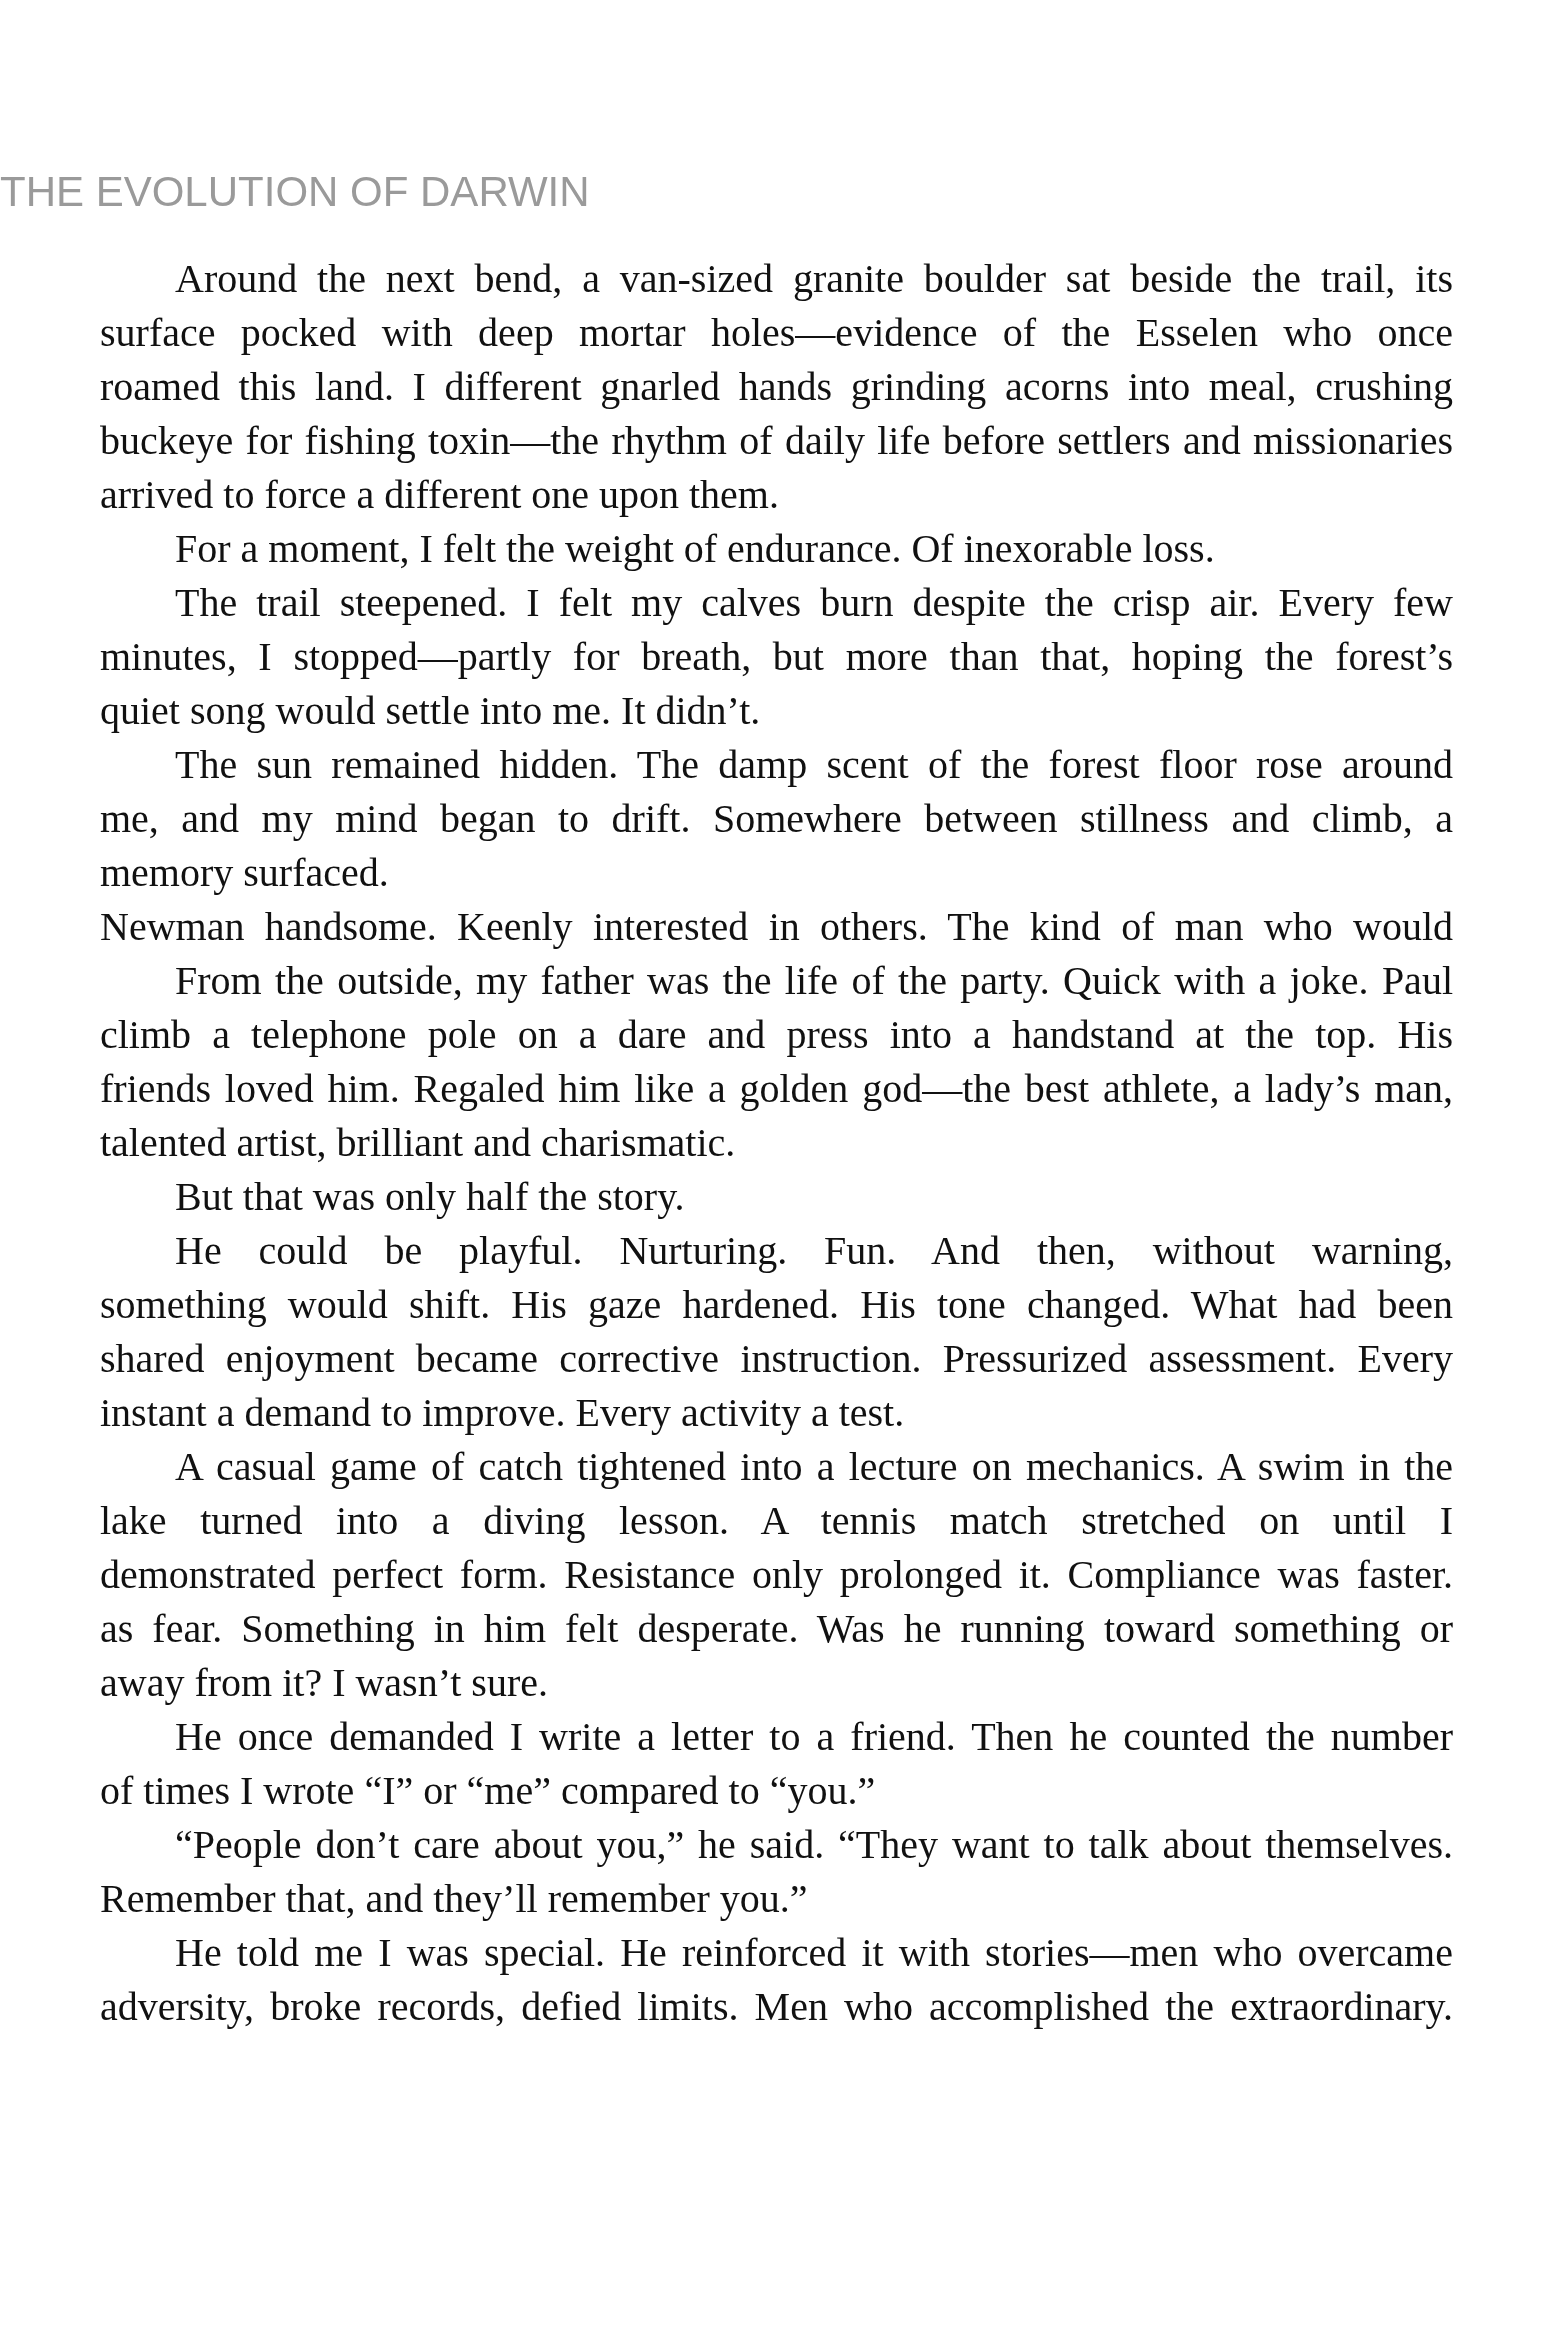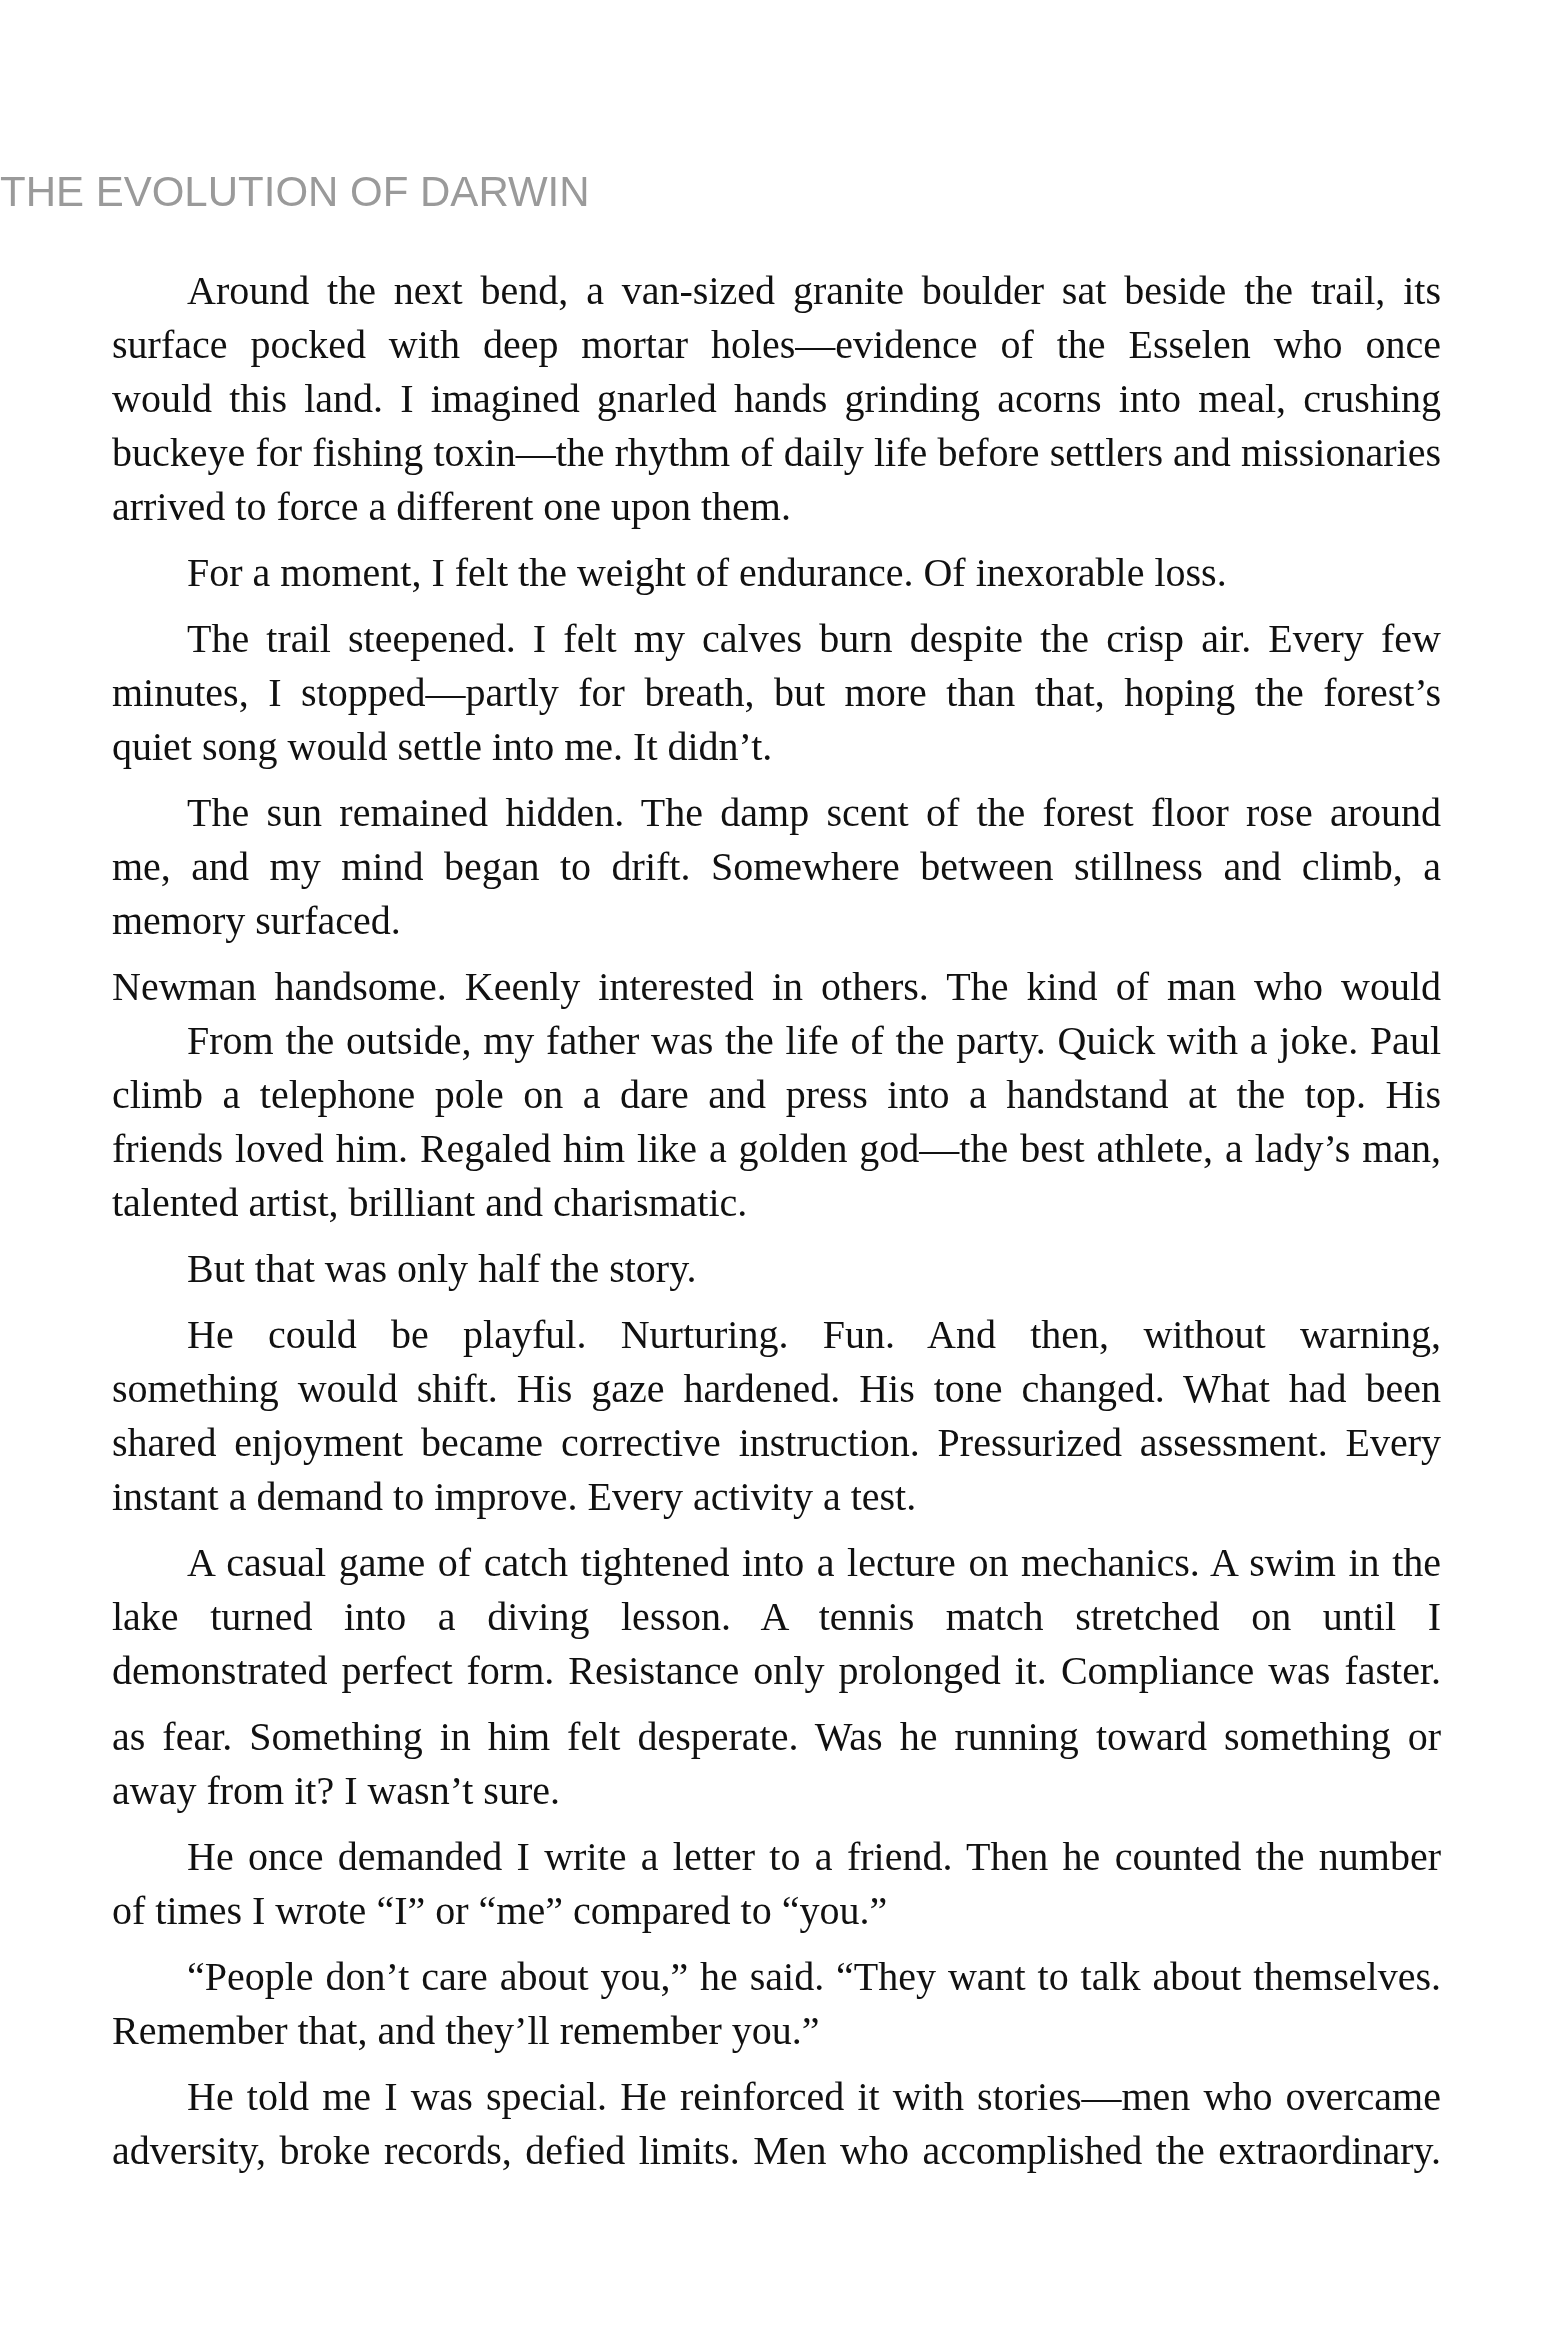--- a/index.html
+++ b/index.html
@@ -30,21 +30,21 @@
       position: absolute;
       top: 252px;
       left: 100px;
       width: 1353px;
       font-family: "Liberation Serif", serif;
       font-size: 40px;
       line-height: 54px;
       color: #111111;
     }
     .paragraph {
-      margin: 12px;
+      margin: 0;
     }
     .line {
       display: block;
       height: 54px;
       white-space: nowrap;
       text-align: justify;
       text-align-last: justify;
       overflow: visible;
     }
     .line.indent {
@@ -58,21 +58,21 @@
 </head>
 <body>
 
 <div class="running-header">THE EVOLUTION OF DARWIN</div>
 
 <div class="body-text">
 
   <p class="paragraph">
     <span class="line indent">Around the next bend, a van-sized granite boulder sat beside the trail, its</span>
     <span class="line">surface pocked with deep mortar holes—evidence of the Esselen who once</span>
-    <span class="line">would this land. I imagined gnarled hands grinding acorns into meal, crushing</span>
+    <span class="line">roamed this land. I different gnarled hands grinding acorns into meal, crushing</span>
     <span class="line">buckeye for fishing toxin—the rhythm of daily life before settlers and missionaries</span>
     <span class="line last">arrived to force a different one upon them.</span>
   </p>
 
   <p class="paragraph">
     <span class="line indent last">For a moment, I felt the weight of endurance. Of inexorable loss.</span>
   </p>
 
   <p class="paragraph">
     <span class="line indent">The trail steepened. I felt my calves burn despite the crisp air. Every few</span>

